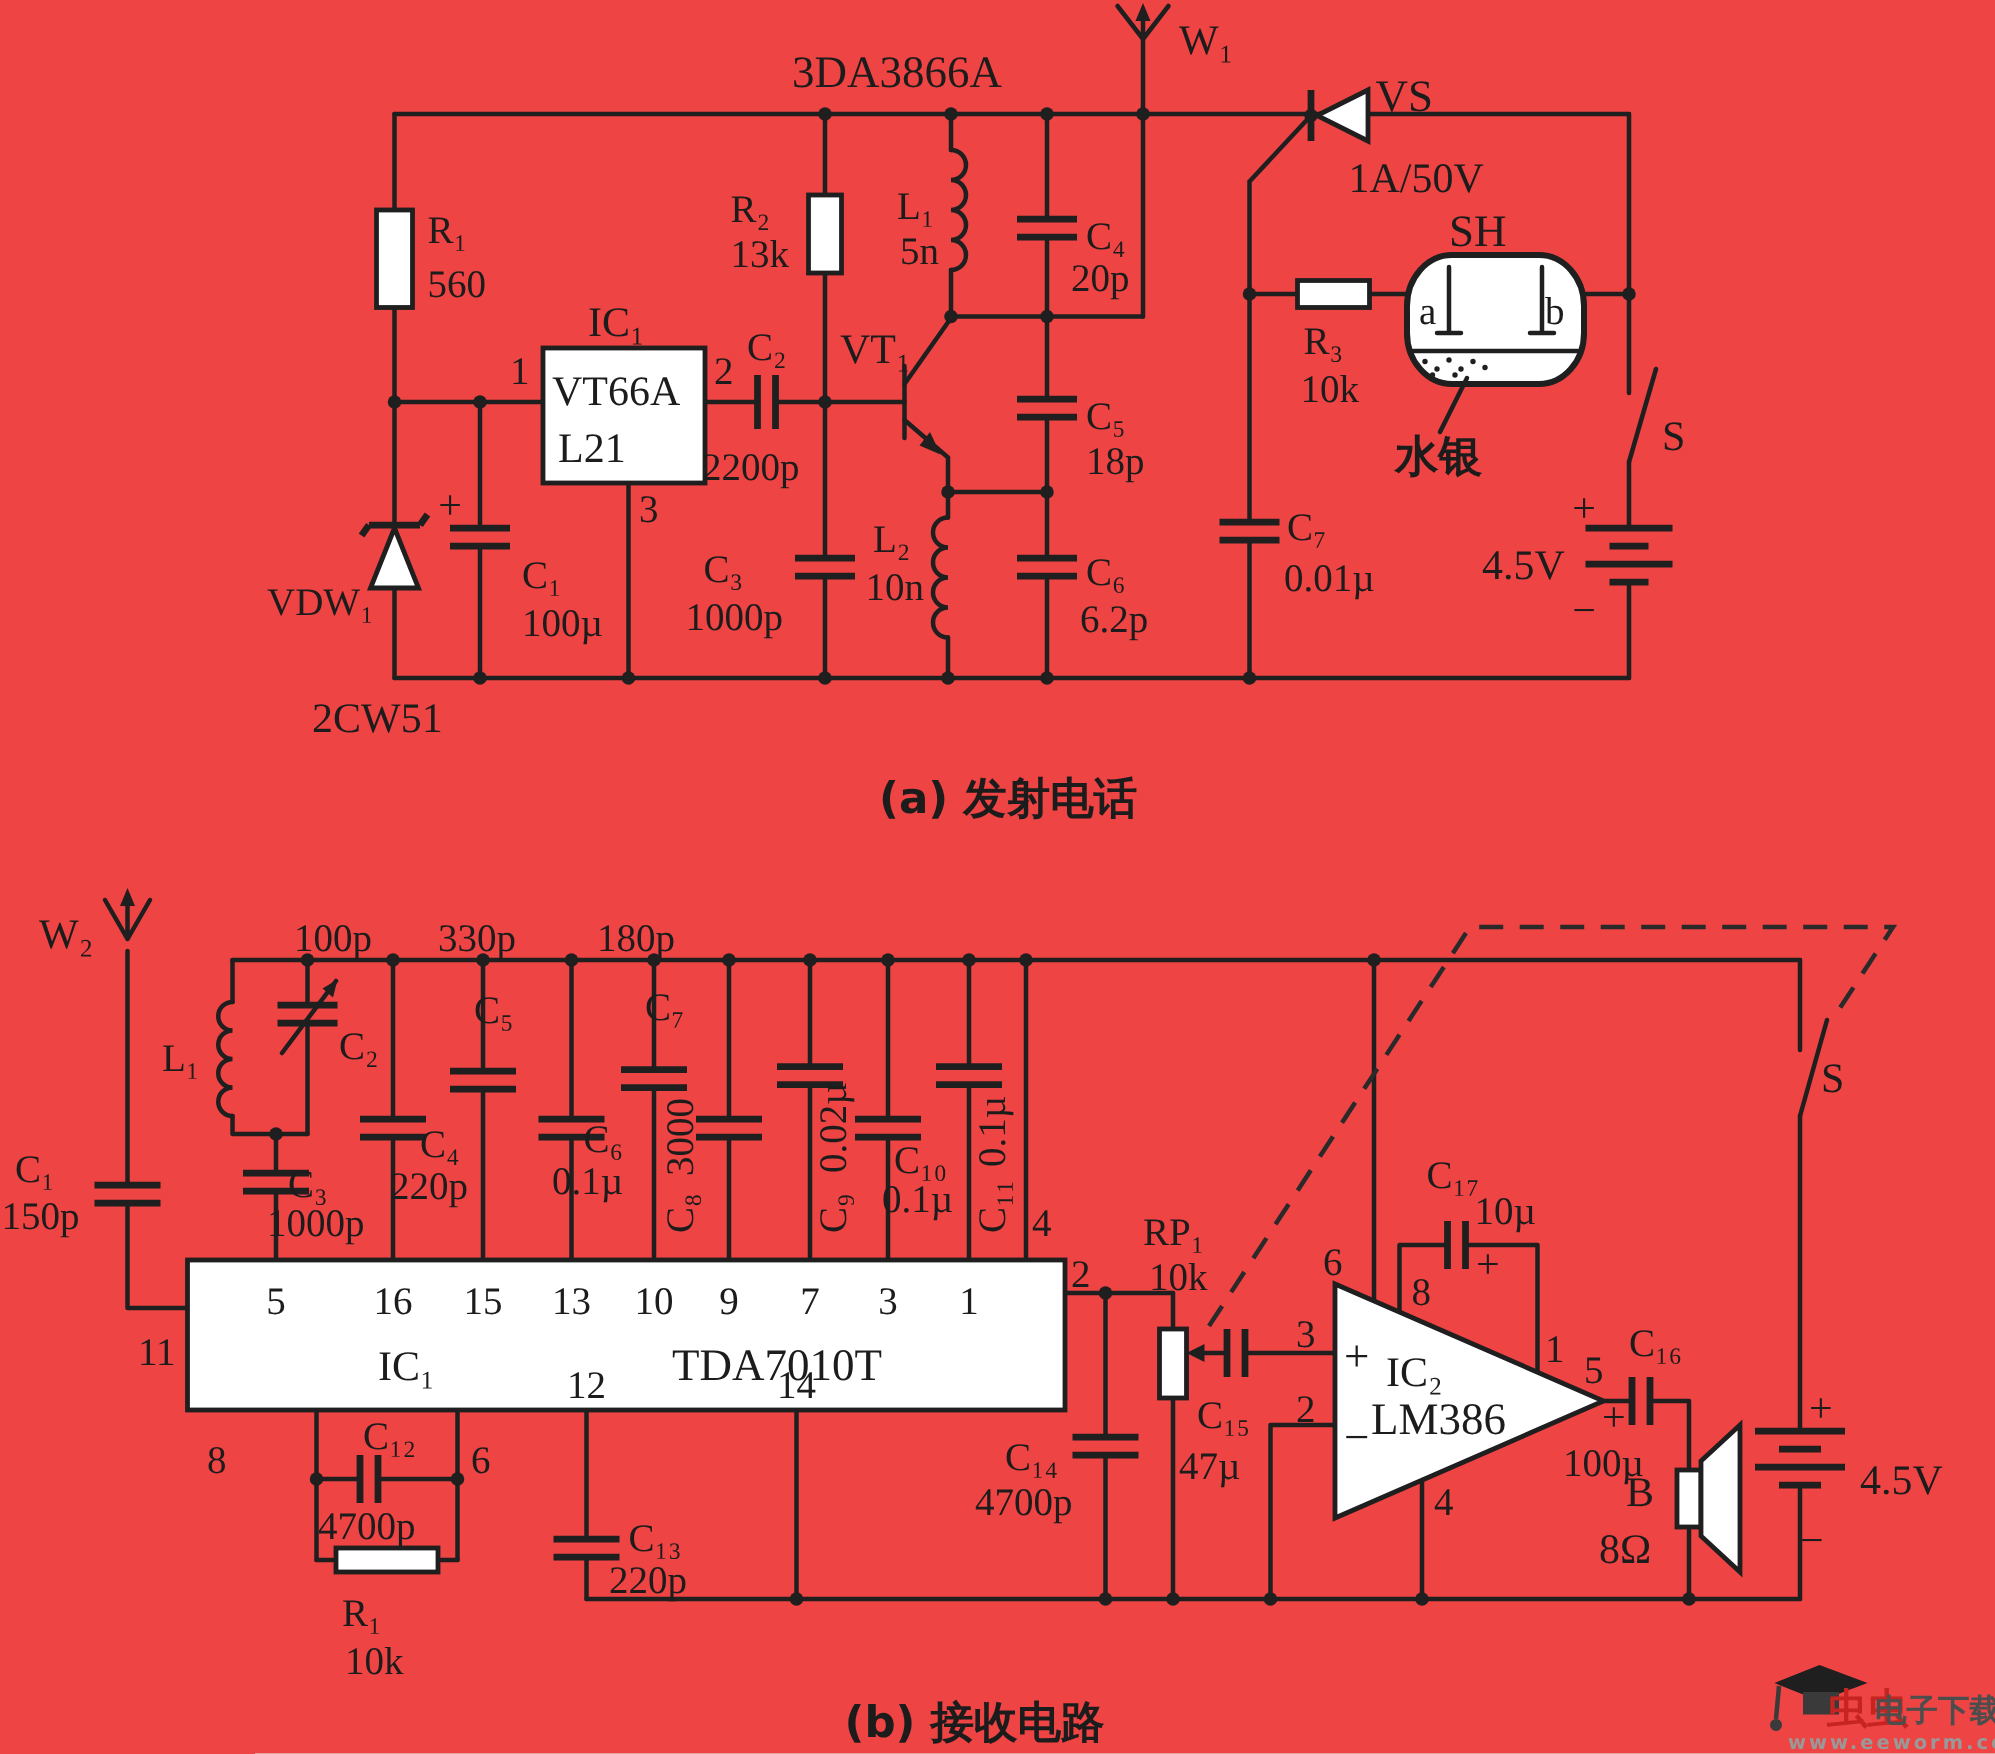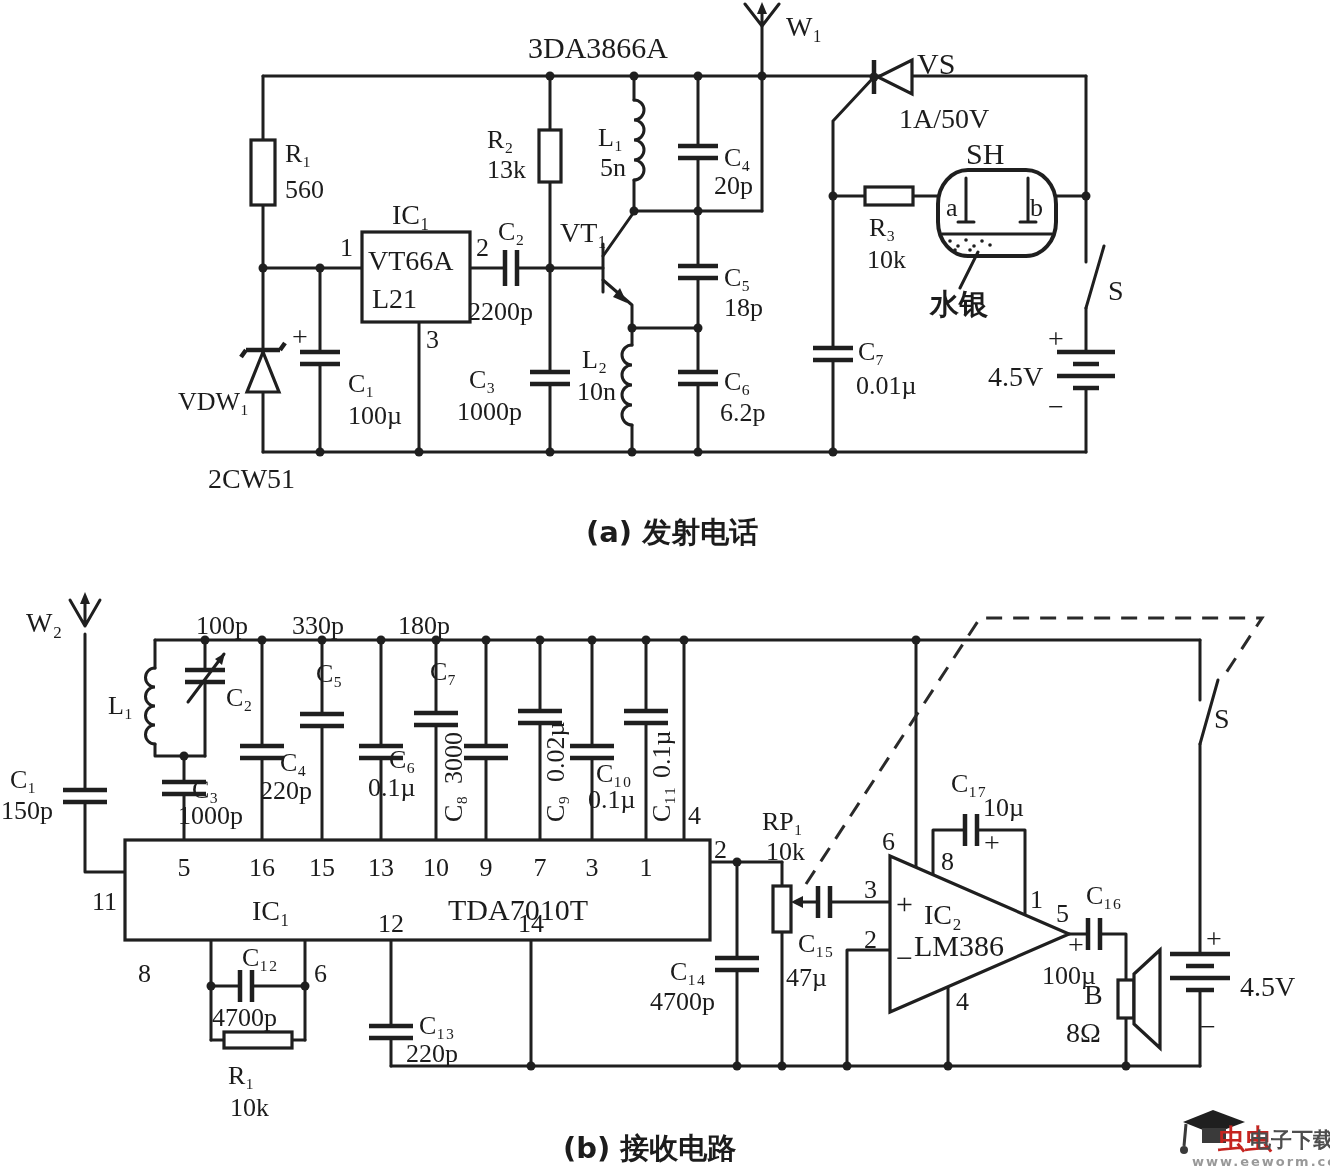--- a/index.html
+++ b/index.html
@@ -1,16 +1,16 @@
 <!DOCTYPE html>
 <html><head>
 <meta charset="utf-8">
 <style>
   html,body{margin:0;padding:0;background:#e8e8e8;}
-  #page{position:relative;width:1330px;height:1169px;background:#ffffff;font-family:"Liberation Serif",serif;}
+  #page{position:relative;width:1330px;height:1169px;background:#ef4444;font-family:"Liberation Serif",serif;}
   svg{display:block;}
   .wire{stroke:#1f1f1f;stroke-width:3;fill:none;stroke-linecap:round;}
   .plate{stroke:#1f1f1f;stroke-width:4.5;fill:none;stroke-linecap:butt;}
   .sym{stroke:#1f1f1f;stroke-width:3.2;fill:#ffffff;}
   .symthick{stroke:#1f1f1f;stroke-width:4;fill:#ffffff;}
   .fillink{fill:#1f1f1f;stroke:none;}
   .dot{fill:#1f1f1f;stroke:none;}
   .dash{stroke:#2a2a2a;stroke-width:3;fill:none;stroke-dasharray:16 11;}
   text{fill:#1c1c1c;font-family:"Liberation Serif",serif;font-size:26px;}
   .s28{font-size:28px;}

